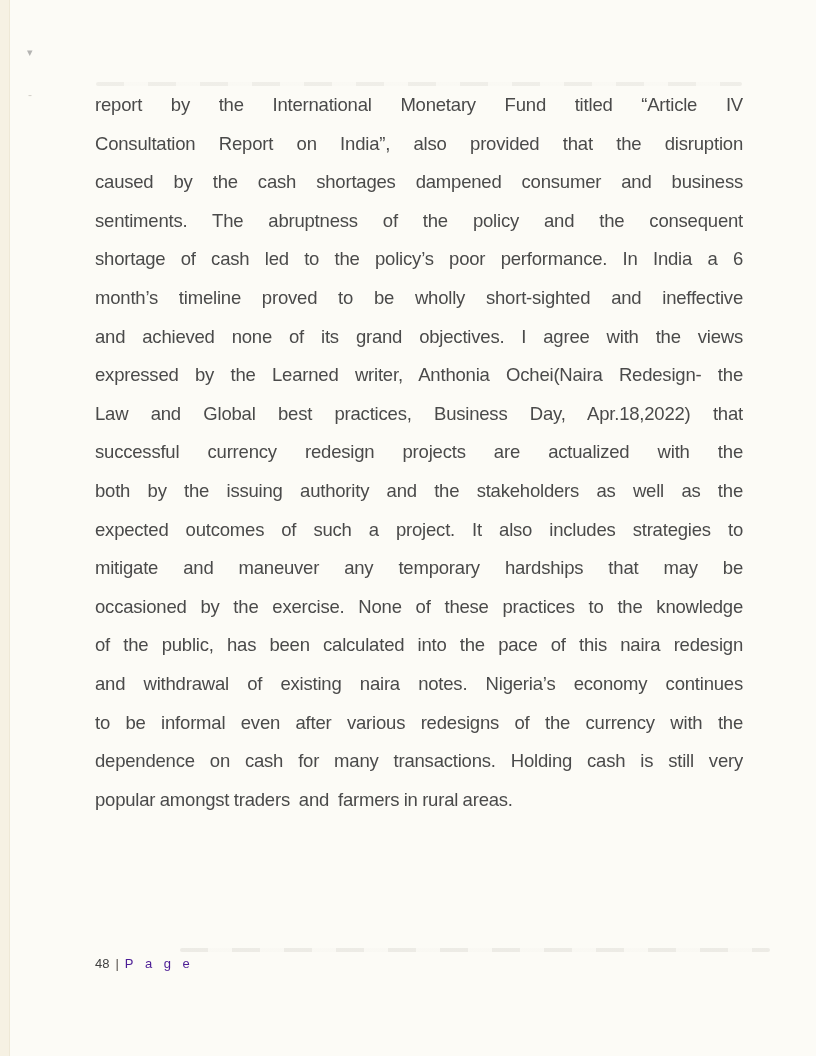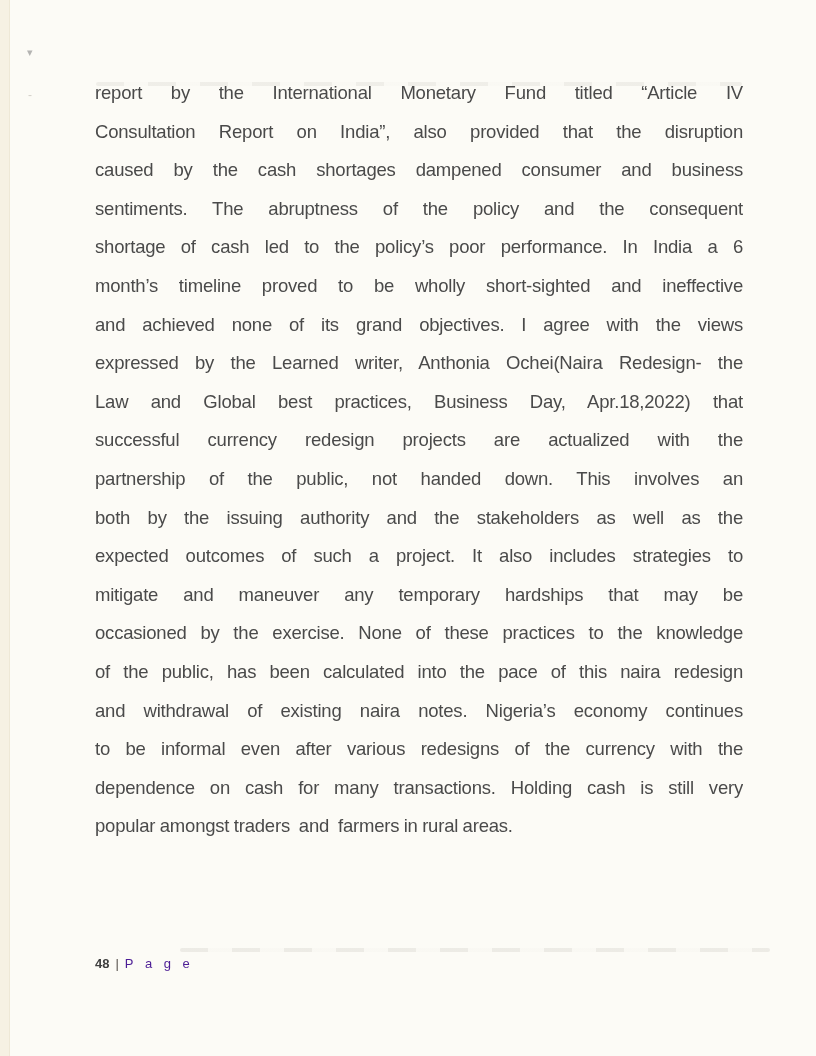--- a/index.html
+++ b/index.html
@@ -16,21 +16,21 @@
     position: absolute;
     left: 0; top: 0;
     width: 9px; height: 100%;
     background: #f6f1e3;
     border-right: 1px solid #eee8d6;
   }
   
   .text-block {
     position: absolute;
     left: 95px;
-    top: 74px;
+    top: 86px;
     width: 648px;
   }
   .text-line {
     font-size: 18.5px;
     letter-spacing: -0.2px;
     word-spacing: -0.5px;
     line-height: 38.6px;
     height: 38.6px;
     color: #4a4a4a;
     text-align: justify;
@@ -44,21 +44,21 @@
   }
   
   .footer {
     position: absolute;
     left: 95px;
     top: 955px;
     font-size: 13px;
     line-height: 18px;
     white-space: nowrap;
   }
-  .footer .page-number { color: #3f3f3f; font-weight: 700; }
+  .footer .page-number { color: #3f3f3f; font-weight: 400; }
   .footer .separator   { color: #55504a; margin: 0 6px; font-weight: 400; }
   .footer .page-word   { color: #4c1d95; letter-spacing: 4px; }
   
   .artifact-chevron {
     position: absolute;
     left: 27px; top: 46px;
     font-size: 11px;
     color: #8f8f8f;
     opacity: 0.65;
   }
@@ -96,21 +96,20 @@
     <div class="text-line">report by the International Monetary Fund titled “Article IV</div>
     <div class="text-line">Consultation Report on India”, also provided that the disruption</div>
     <div class="text-line">caused by the cash shortages dampened consumer and business</div>
     <div class="text-line">sentiments. The abruptness of the policy and the consequent</div>
     <div class="text-line">shortage of cash led to the policy’s poor performance. In India a 6</div>
     <div class="text-line">month’s timeline proved to be wholly short-sighted and ineffective</div>
     <div class="text-line">and achieved none of its grand objectives.  I agree with the views</div>
     <div class="text-line">expressed by the Learned writer, Anthonia Ochei(Naira Redesign- the</div>
     <div class="text-line">Law and Global best practices, Business Day, Apr.18,2022) that</div>
     <div class="text-line">successful currency redesign projects are actualized with the</div>
-    <div class="text-line">partnership of the public, not handed down. This involves an</div>
     <div class="text-line">both by the issuing authority and the stakeholders as well as the</div>
     <div class="text-line">expected outcomes of such a project. It also includes strategies to</div>
     <div class="text-line">mitigate and maneuver any temporary hardships that may be</div>
     <div class="text-line">occasioned by the exercise. None of these practices to the knowledge</div>
     <div class="text-line">of the public, has been calculated into the pace of this  naira redesign</div>
     <div class="text-line">and withdrawal of existing naira notes. Nigeria’s economy continues</div>
     <div class="text-line">to be informal even after various redesigns of the currency with the</div>
     <div class="text-line">dependence on cash for many transactions. Holding cash is still very</div>
     <div class="text-line last">popular amongst traders  and  farmers in rural areas.</div>
   </div>

